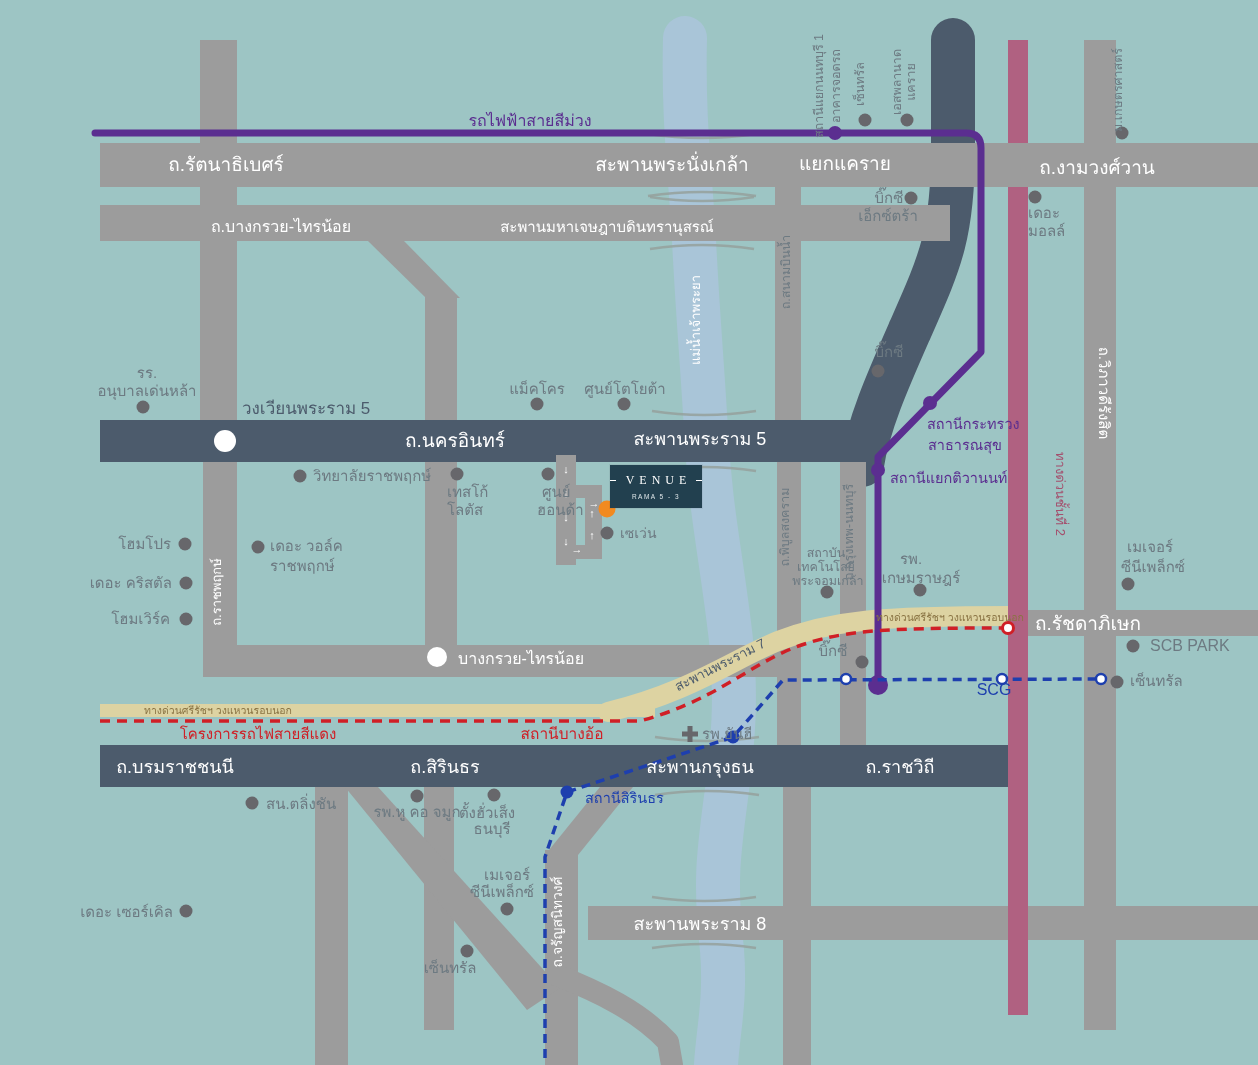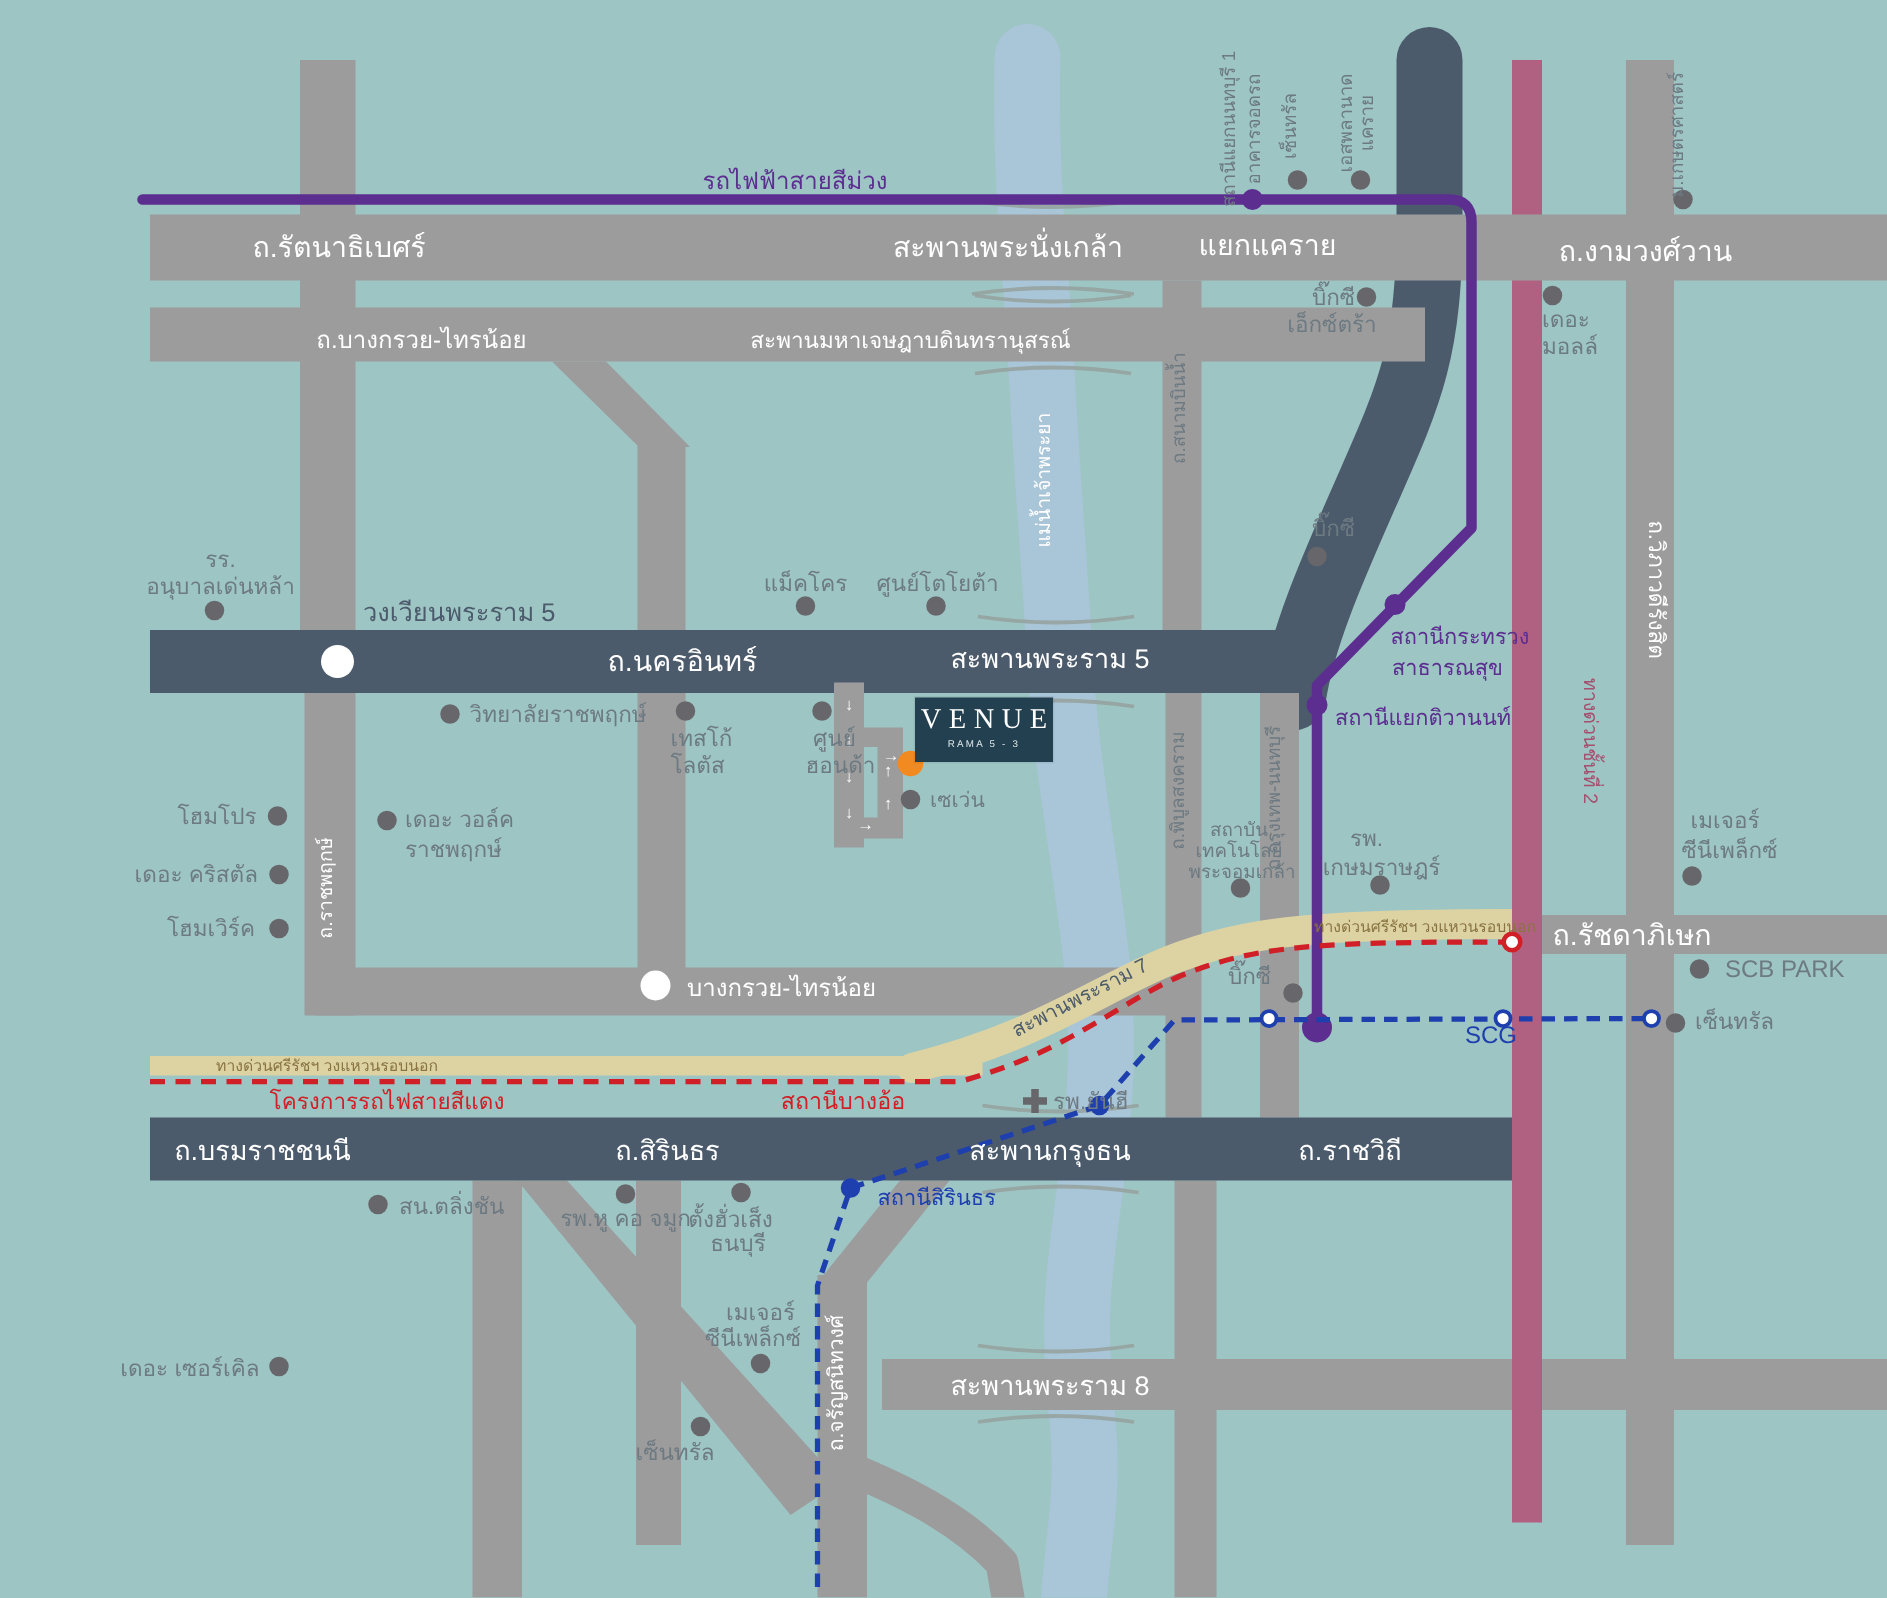--- a/index.html
+++ b/index.html
@@ -1,21 +1,21 @@
 <!DOCTYPE html>
 <html><head>
 <meta charset="utf-8">
 <style>
   html,body{margin:0;padding:0;background:#9dc5c4;}
   #map-wrap{position:relative;width:1258px;height:1065px;overflow:hidden;
     font-family:"Liberation Sans","DejaVu Sans",sans-serif;}
   #map-svg{position:absolute;left:0;top:0;}
   #venue-box{position:absolute;left:610px;top:465px;width:92px;height:43px;
     background:#22404f;color:#fff;text-align:center;box-shadow:0 0 0 1px rgba(0,0,0,.05);}
-  #venue-name{font-family:"Liberation Serif","DejaVu Serif",serif;font-size:19px;
+  #venue-name{font-family:"Liberation Serif","DejaVu Serif",serif;font-size:12px;
     letter-spacing:5px;line-height:24px;margin-top:3px;text-indent:5px;
     display:flex;align-items:center;justify-content:center;gap:5px;}
   #venue-name:before,#venue-name:after{content:"";display:block;width:13px;height:1px;background:#fff;}
   #venue-sub{font-size:6.5px;letter-spacing:1.5px;margin-top:1px;color:#dfe7ea;}
   svg text{font-family:"Liberation Sans","DejaVu Sans",sans-serif;}
 </style>
 </head>
 <body>
 
 <div id="map-wrap">

